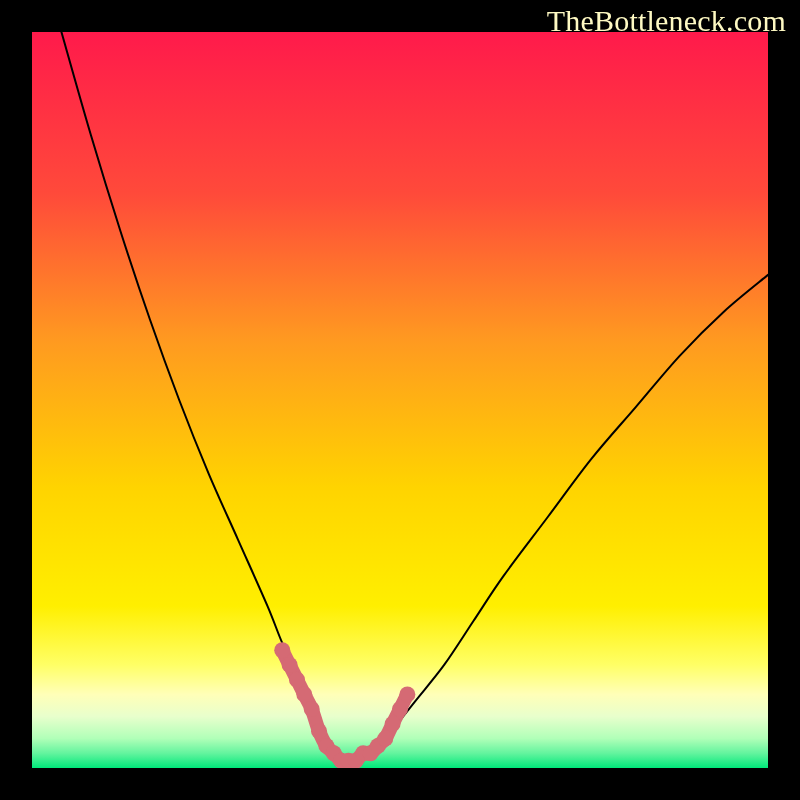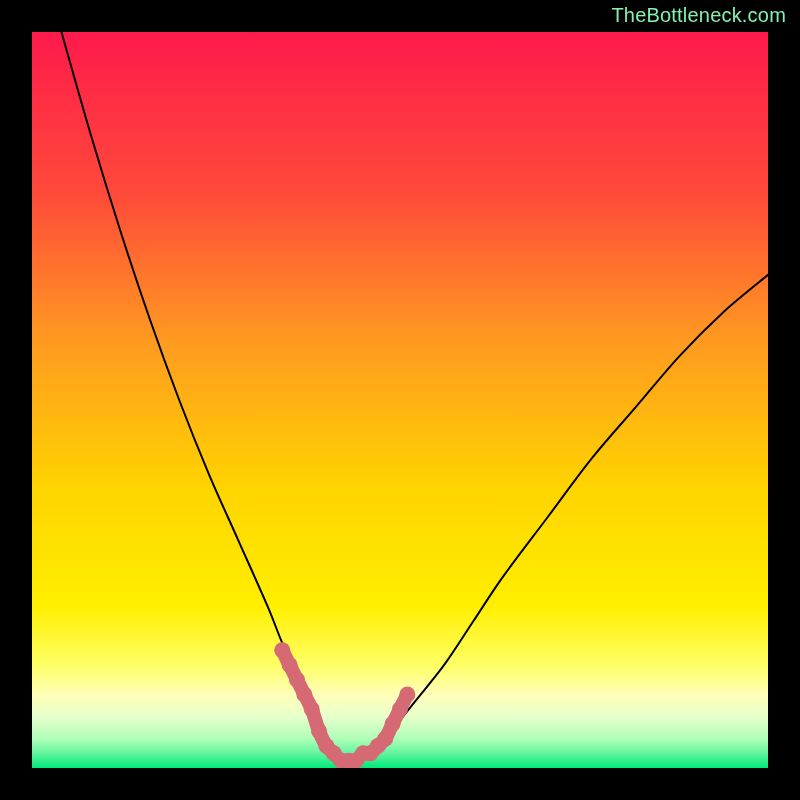--- a/index.html
+++ b/index.html
@@ -15,23 +15,23 @@
     top: 0;
     left: 0;
     width: 800px;
     height: 800px;
     background: #000000;
   }
   .watermark {
     position: absolute;
     top: 4px;
     right: 14px;
-    font-family: Liberation Sans, sans-serif;
-    font-size: 20px;
-    color: #86efac;
+    font-family: Liberation Serif, serif;
+    font-size: 30px;
+    color: #fef9c3;
     letter-spacing: 0.2px;
     pointer-events: none;
   }
   .plot {
     position: absolute;
     top: 32px;
     left: 32px;
     width: 736px;
     height: 736px;
     display: block;

